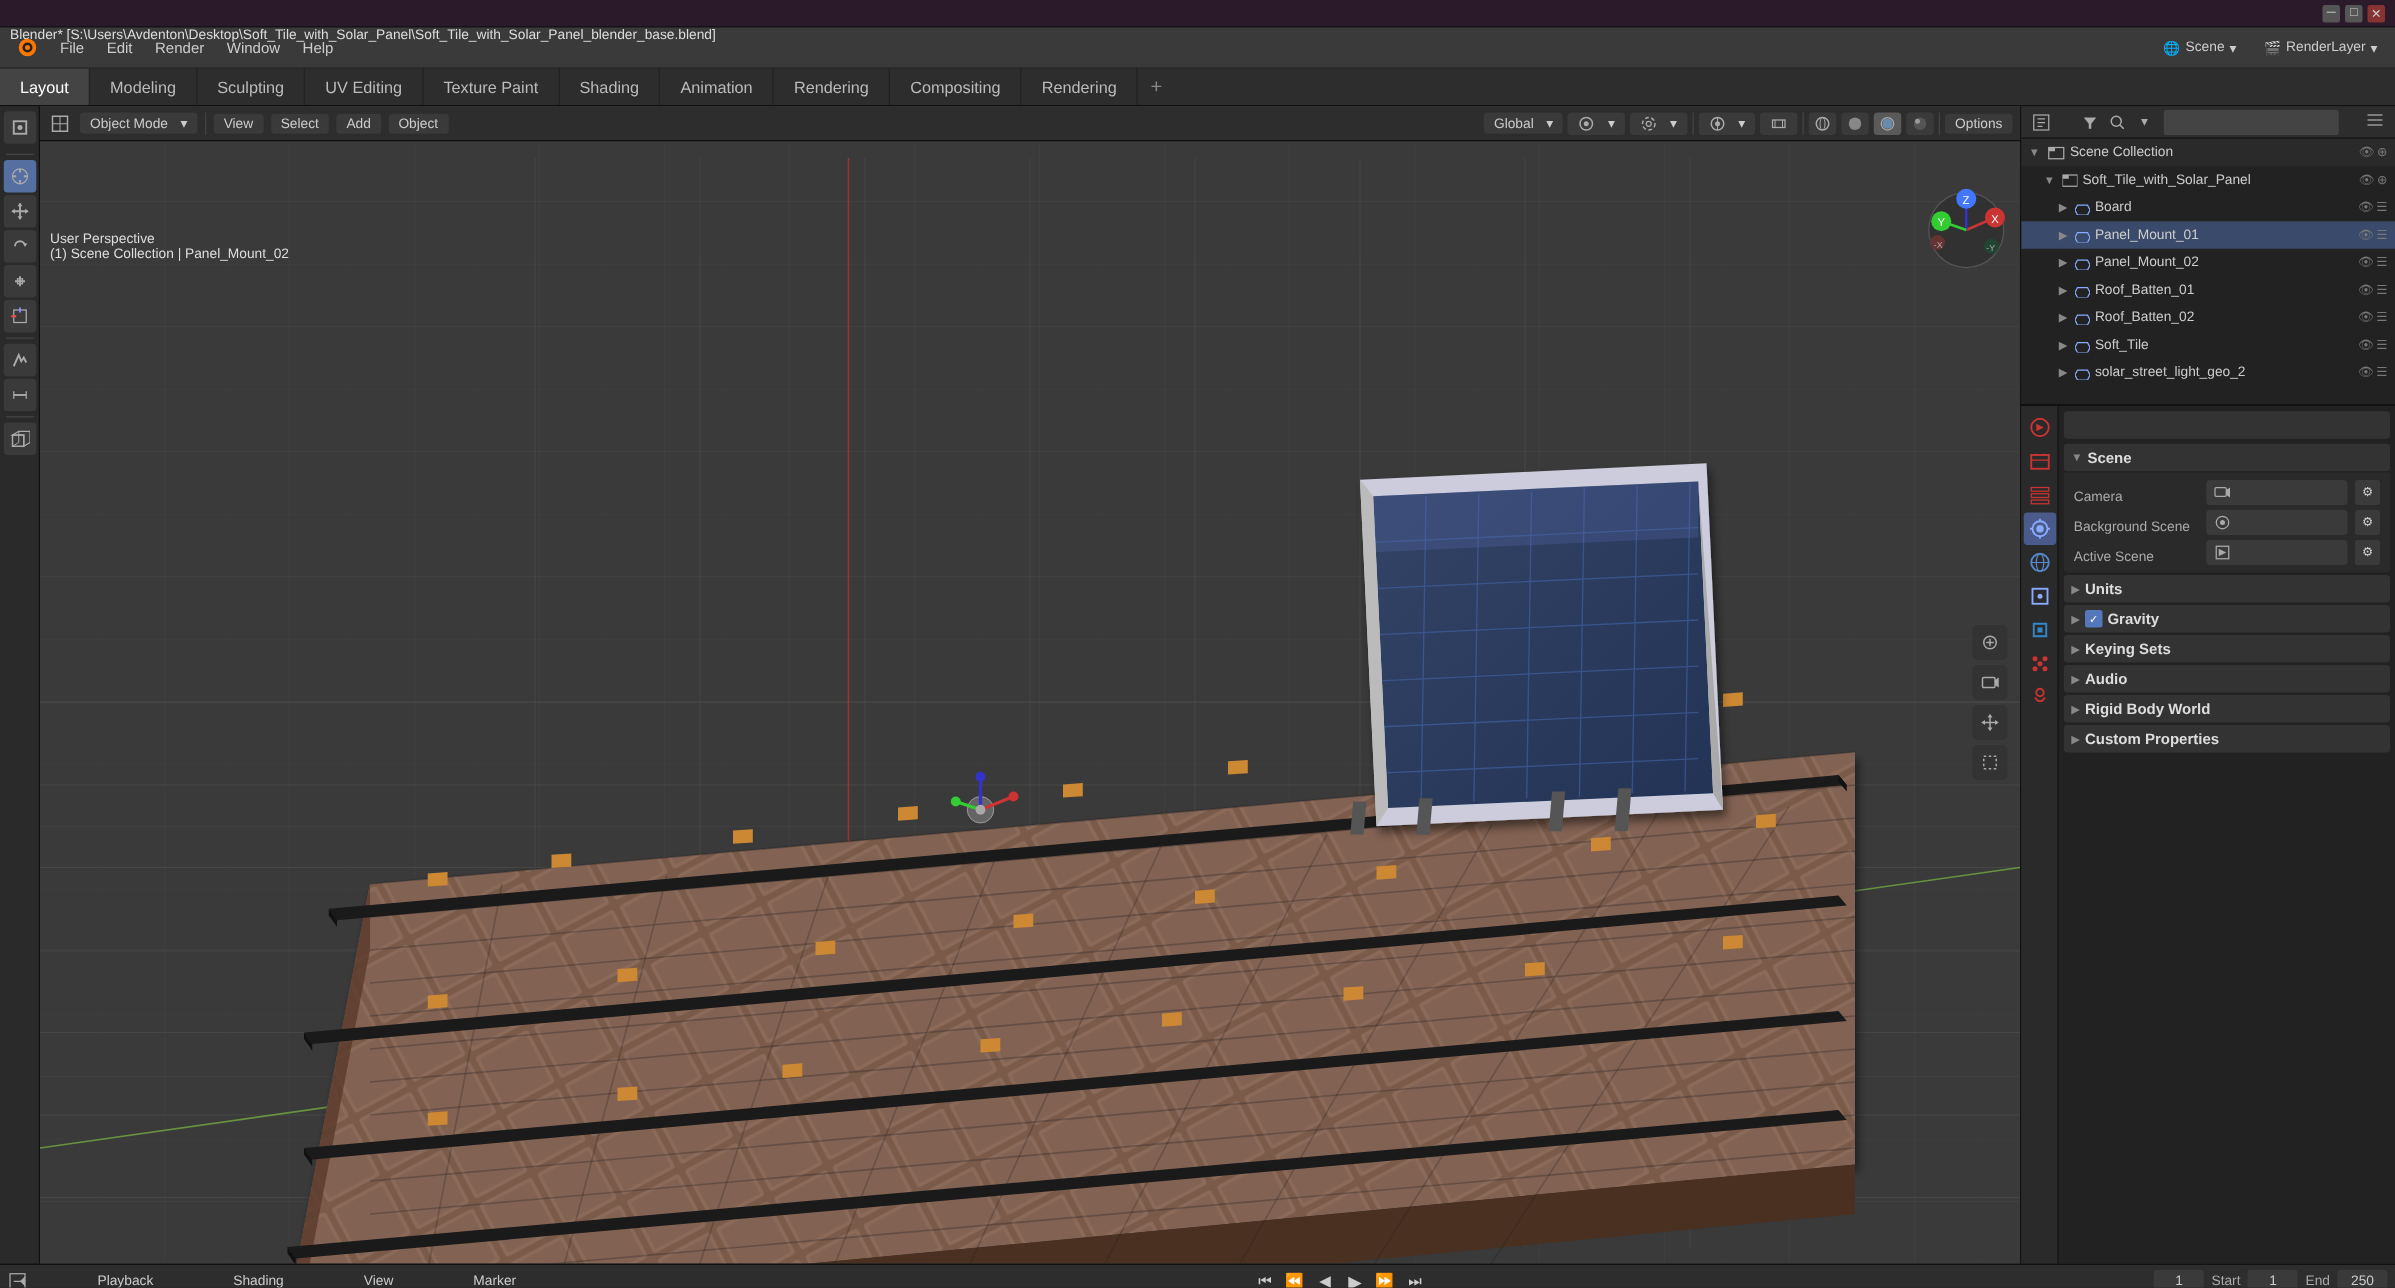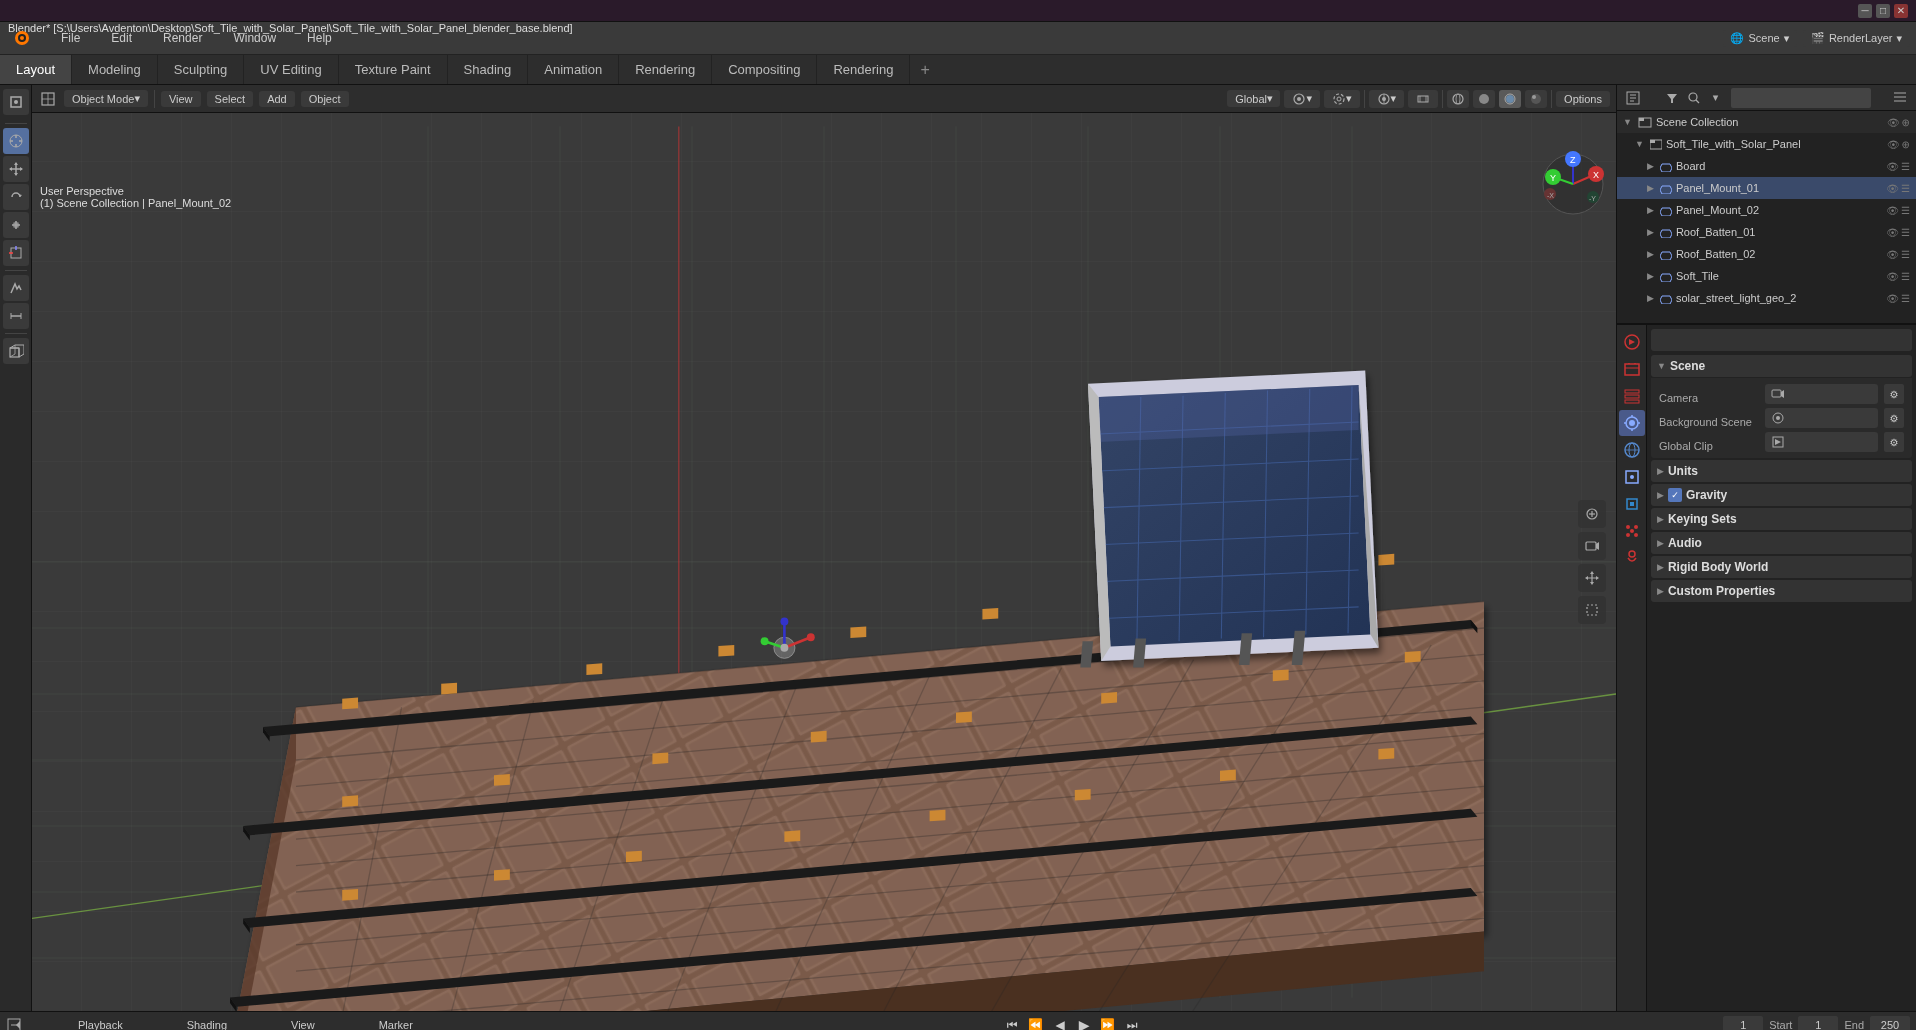--- a/index.html
+++ b/index.html
@@ -49,21 +49,21 @@
     .wc-close { background: #883333; }
 
     
     #menu-bar {
       width: 100%;
       height: 26px;
       background: #3a3a3a;
       display: flex;
       align-items: center;
       padding: 16px 6px;
-      gap: 15px;
+      gap: 2px;
       border-bottom: 1px solid #222;
     }
     .menu-item {
       padding: 2px 8px;
       font-size: 12px;
       color: #ccc;
       cursor: pointer;
       border-radius: 3px;
     }
 
@@ -159,21 +159,21 @@
     }
     .viewport-header-btn {
       padding: 2px 8px;
       font-size: 11px;
       color: #ccc;
       background: #3a3a3a;
       border-radius: 3px;
       cursor: pointer;
       display: flex;
       align-items: center;
-      gap: 0;
+      gap: 10px;
     }
     .viewport-header-separator {
       width: 1px;
       height: 18px;
       background: #444;
     }
 
     #viewport-canvas {
       position: absolute;
       top: 28px;
@@ -1215,21 +1215,21 @@
               <div class="prop-value">
                 <svg width="14" height="14" viewBox="0 0 14 14" style="margin-right:4px">
                   <circle cx="7" cy="7" r="5" fill="none" stroke="#aaa" stroke-width="1"></circle>
                   <circle cx="7" cy="7" r="2" fill="#aaa"></circle>
                 </svg>
               </div>
               <div style="width:20px; height:20px; background:#3a3a3a; border-radius:2px; display:flex; align-items:center; justify-content:center; cursor:pointer; font-size:10px;">⚙</div>
             </div>
 
             <div class="prop-row">
-              <span class="prop-label">Global Clip</span>
+              <span class="prop-label">Active Scene</span>
               <div class="prop-value">
                 <svg width="14" height="14" viewBox="0 0 14 14" style="margin-right:4px">
                   <rect x="2" y="2" width="10" height="10" fill="none" stroke="#aaa" stroke-width="1"></rect>
                   <polygon points="4,4 10,7 4,10" fill="#aaa"></polygon>
                 </svg>
               </div>
               <div style="width:20px; height:20px; background:#3a3a3a; border-radius:2px; display:flex; align-items:center; justify-content:center; cursor:pointer; font-size:10px;">⚙</div>
             </div>
           </div>
         </div>

